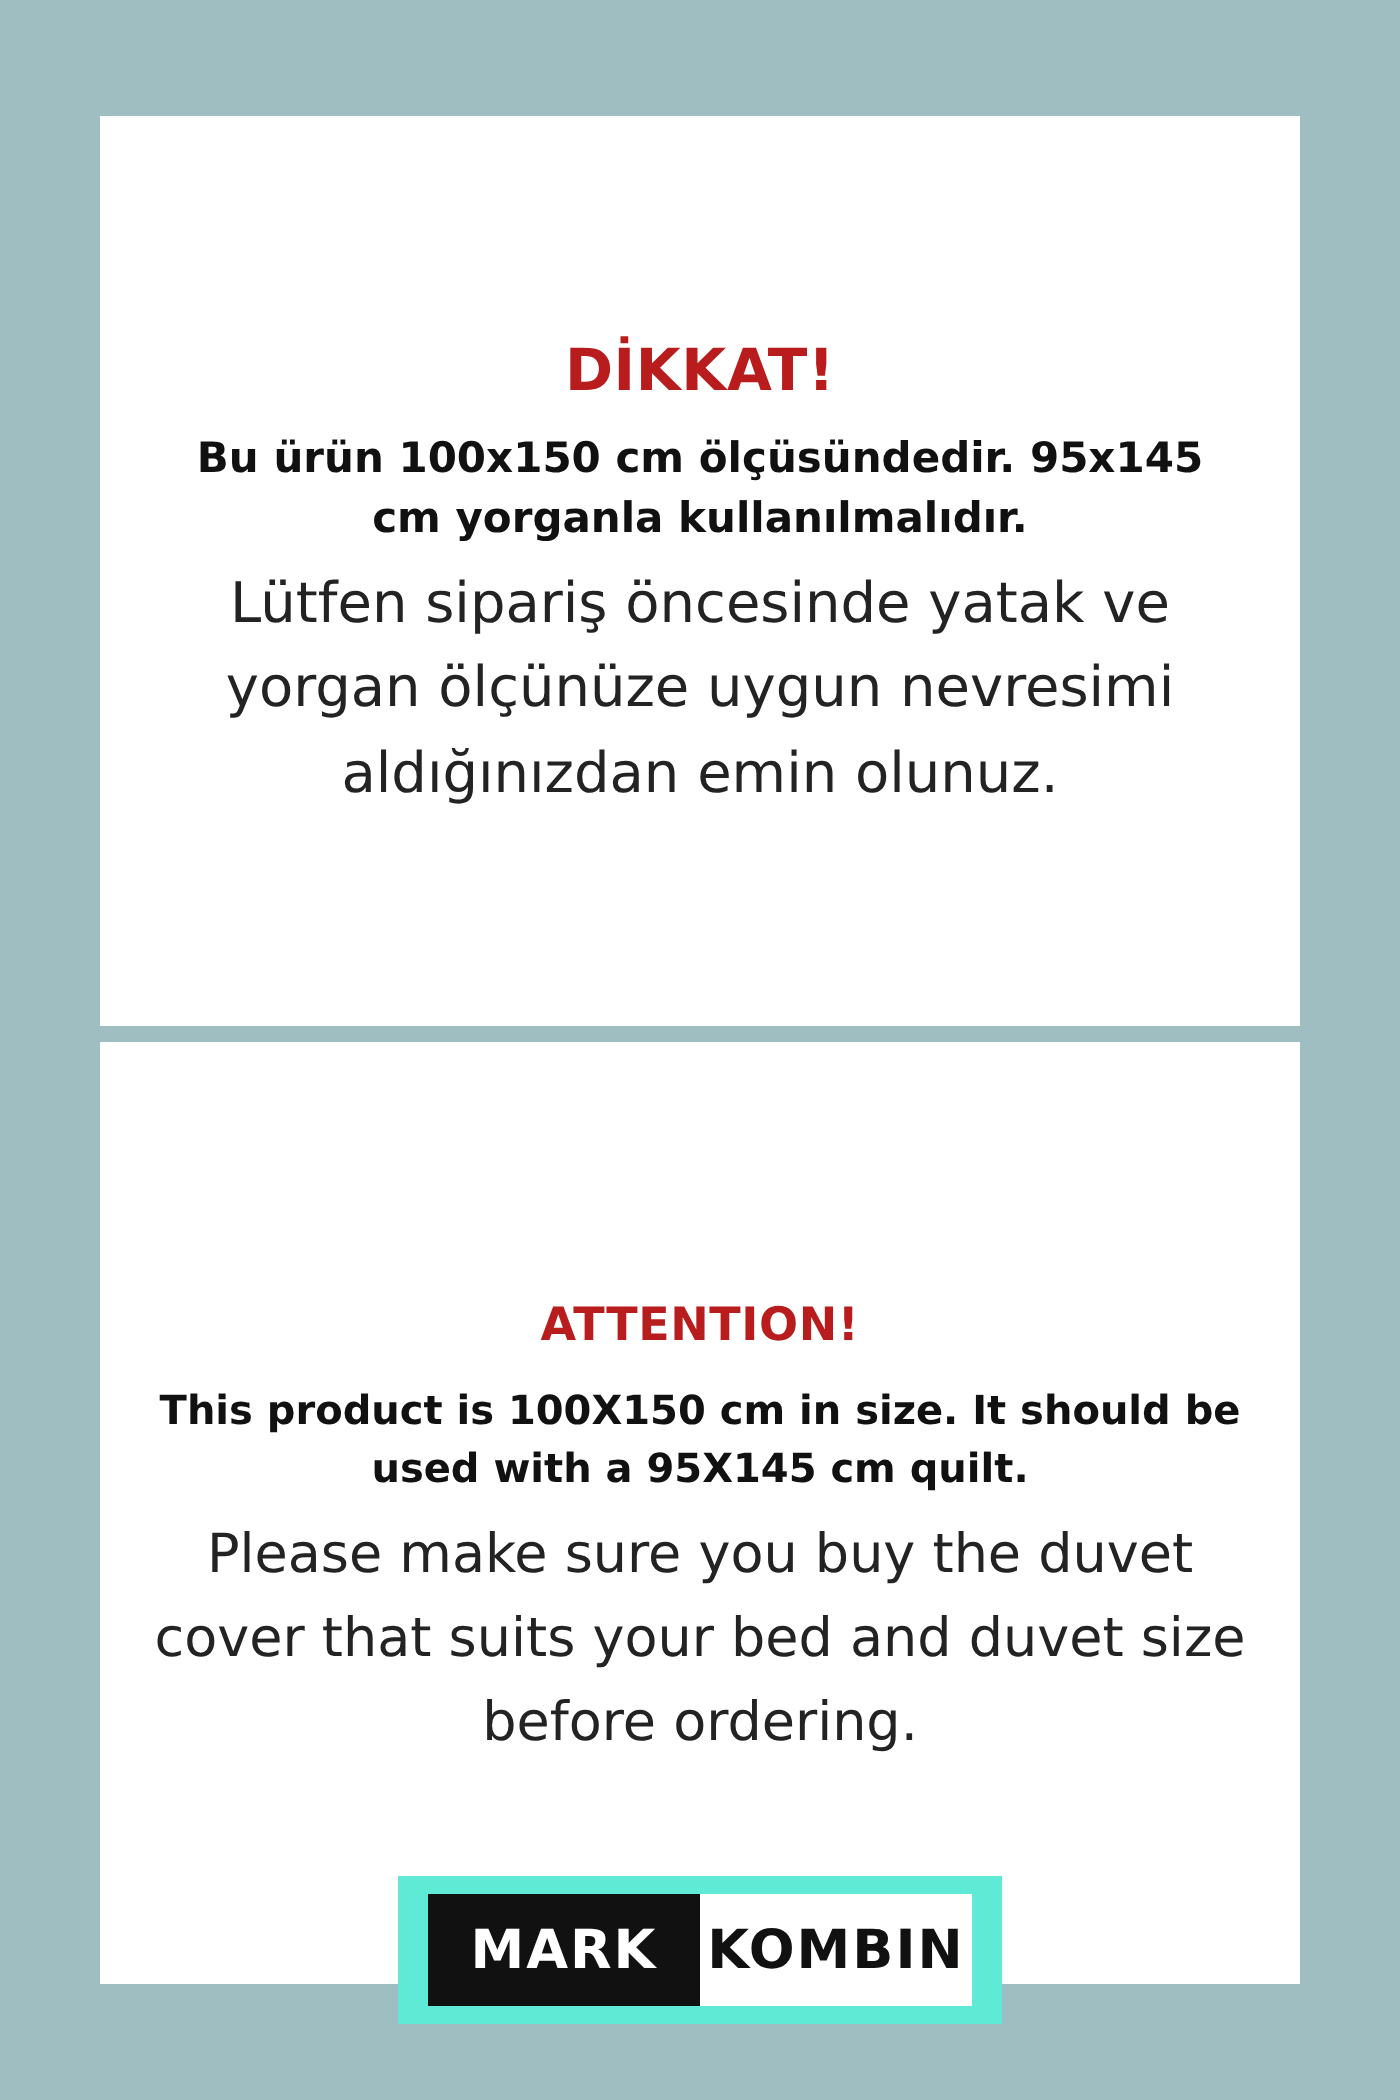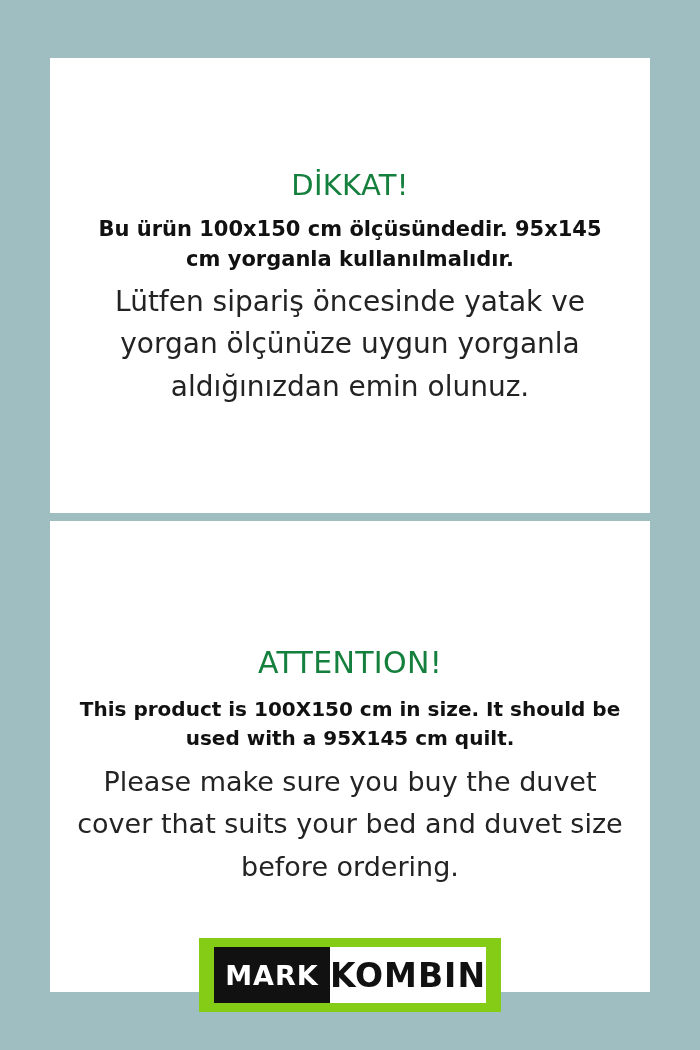--- a/index.html
+++ b/index.html
@@ -36,22 +36,22 @@
     height: 455px;
     padding: 26px 24px 20px 24px;
   }
   .panel-bottom {
     top: 521px;
     height: 471px;
     padding: 30px 20px 10px 20px;
   }
   .heading {
     font-size: 29px;
-    font-weight: normal;
-    color: #15803d;
+    font-weight: bold;
+    color: #b91c1c;
     letter-spacing: 0.3px;
     margin: 0 0 12px 0;
     line-height: 1.2;
   }
   .bold-block {
     font-size: 21px;
     font-weight: bold;
     color: #111111;
     line-height: 1.42;
     margin: 0 0 6px 0;
@@ -59,42 +59,42 @@
   }
   .normal-block {
     font-size: 28px;
     font-weight: normal;
     color: #232323;
     line-height: 1.52;
     margin: 0;
     max-width: 540px;
   }
   .panel-bottom .heading {
-    font-size: 30px;
+    font-size: 23px;
     margin-bottom: 14px;
   }
   .panel-bottom .bold-block {
     font-size: 20px;
     line-height: 1.45;
     max-width: 560px;
     margin-bottom: 8px;
   }
   .panel-bottom .normal-block {
     font-size: 27px;
     line-height: 1.56;
     max-width: 560px;
   }
   .logo-wrap {
     position: absolute;
     left: 50%;
     transform: translateX(-50%);
     top: 938px;
     width: 302px;
     height: 74px;
-    background: #84cc16;
+    background: #5eead4;
     display: flex;
     align-items: center;
     justify-content: center;
   }
   .logo {
     display: flex;
     align-items: stretch;
     height: 56px;
     width: 272px;
   }
@@ -109,34 +109,34 @@
     font-weight: bold;
     letter-spacing: 1px;
   }
   .logo-right {
     background: #ffffff;
     color: #111111;
     flex: 1 1 50%;
     display: flex;
     align-items: center;
     justify-content: center;
-    font-size: 33px;
+    font-size: 27px;
     font-weight: bold;
     letter-spacing: 1px;
   }
 </style>
 </head>
 <body>
 
 <div class="page">
 
   <div class="panel panel-top">
     <h1 class="heading">DİKKAT!</h1>
     <p class="bold-block">Bu ürün 100x150 cm ölçüsündedir. 95x145 cm yorganla kullanılmalıdır.</p>
-    <p class="normal-block">Lütfen sipariş öncesinde yatak ve yorgan ölçünüze uygun yorganla aldığınızdan emin olunuz.</p>
+    <p class="normal-block">Lütfen sipariş öncesinde yatak ve yorgan ölçünüze uygun nevresimi aldığınızdan emin olunuz.</p>
   </div>
 
   <div class="panel panel-bottom">
     <h1 class="heading">ATTENTION!</h1>
     <p class="bold-block">This product is 100X150 cm in size. It should be used with a 95X145 cm quilt.</p>
     <p class="normal-block">Please make sure you buy the duvet cover that suits your bed and duvet size before ordering.</p>
   </div>
 
   <div class="logo-wrap">
     <div class="logo">

